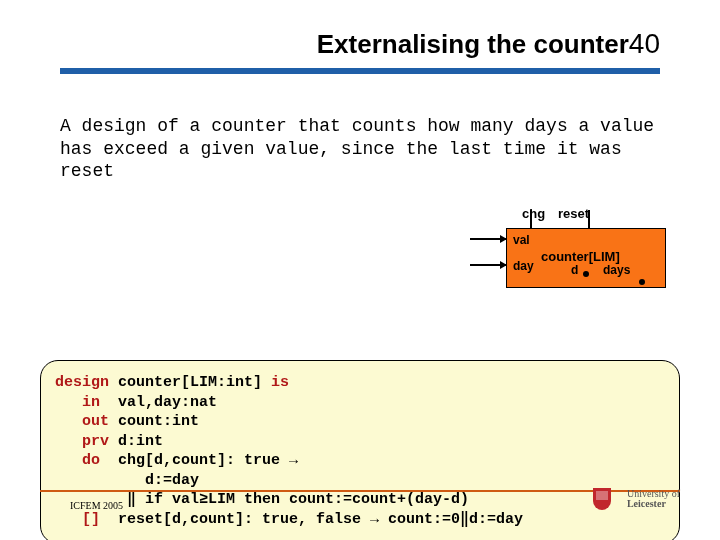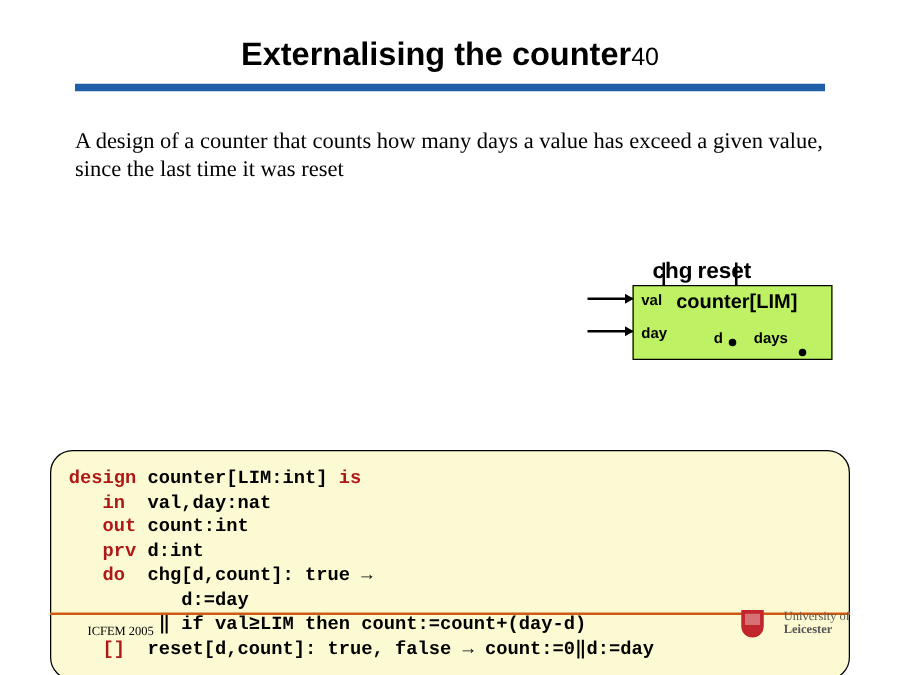--- a/index.html
+++ b/index.html
@@ -5,49 +5,49 @@
   html,body{margin:0;padding:0}
   body{
     width:720px;height:540px;
     background:#fff;
     font-family:"Comic Sans MS","Comic Sans",cursive,sans-serif;
     color:#000;
     position:relative;
     overflow:hidden;
   }
   .title-row{
-    display:flex;align-items:baseline;justify-content:center;
+    display:flex;align-items:baseline;justify-content:flex-end;
     padding:28px 60px 0 60px;
   }
   .title{font-size:26px;font-weight:bold}
-  .slidenum{font-size:20px}
+  .slidenum{font-size:28px}
   .rule{height:6px;background:#1f5fa8;margin:8px 60px 0 60px}
   .desc{
     font-size:18px;line-height:1.25;
-    margin:28px 60px 0 60px;
-    font-family:Liberation Serif, serif;
+    margin:41px 60px 0 60px;
+    font-family:Liberation Mono, monospace;
   }
 
   
   .diagram{
     position:absolute;left:470px;top:198px;width:200px;height:110px;
     font-family:"Comic Sans MS","Comic Sans",cursive,sans-serif;
     font-size:13px;font-weight:bold;
   }
   .dbox{
     position:absolute;left:36px;top:30px;width:158px;height:58px;
-    border:1.5px solid #000;background:#bef264;
+    border:1.5px solid #000;background:#f97316;
   }
-  .dbox .label-counter{position:absolute;left:34px;top:4px;font-size:16px}
+  .dbox .label-counter{position:absolute;left:34px;top:20px;font-size:13px}
   .dbox .label-val{position:absolute;left:6px;top:4px;font-size:12px}
   .dbox .label-day{position:absolute;left:6px;top:30px;font-size:12px}
   .dbox .label-d{position:absolute;left:64px;top:34px;font-size:12px}
   .dbox .label-count{position:absolute;left:96px;top:34px;font-size:12px}
   .dot{width:6px;height:6px;background:#000;border-radius:50%;position:absolute}
-  .toplbl{position:absolute;top:8px;font-size:18px}
+  .toplbl{position:absolute;top:8px;font-size:13px}
   .vline{position:absolute;width:1.5px;height:18px;background:#000;top:12px}
   .hline{position:absolute;height:1.5px;background:#000}
   .arrow{position:absolute;width:0;height:0;border-top:4px solid transparent;border-bottom:4px solid transparent;border-left:7px solid #000}
 
   
   .codebox{
     position:absolute;left:40px;top:320px;width:640px;
     border:1.5px solid #000;border-radius:18px;
     background:#fcfad2;
     padding:12px 14px 14px 14px;

